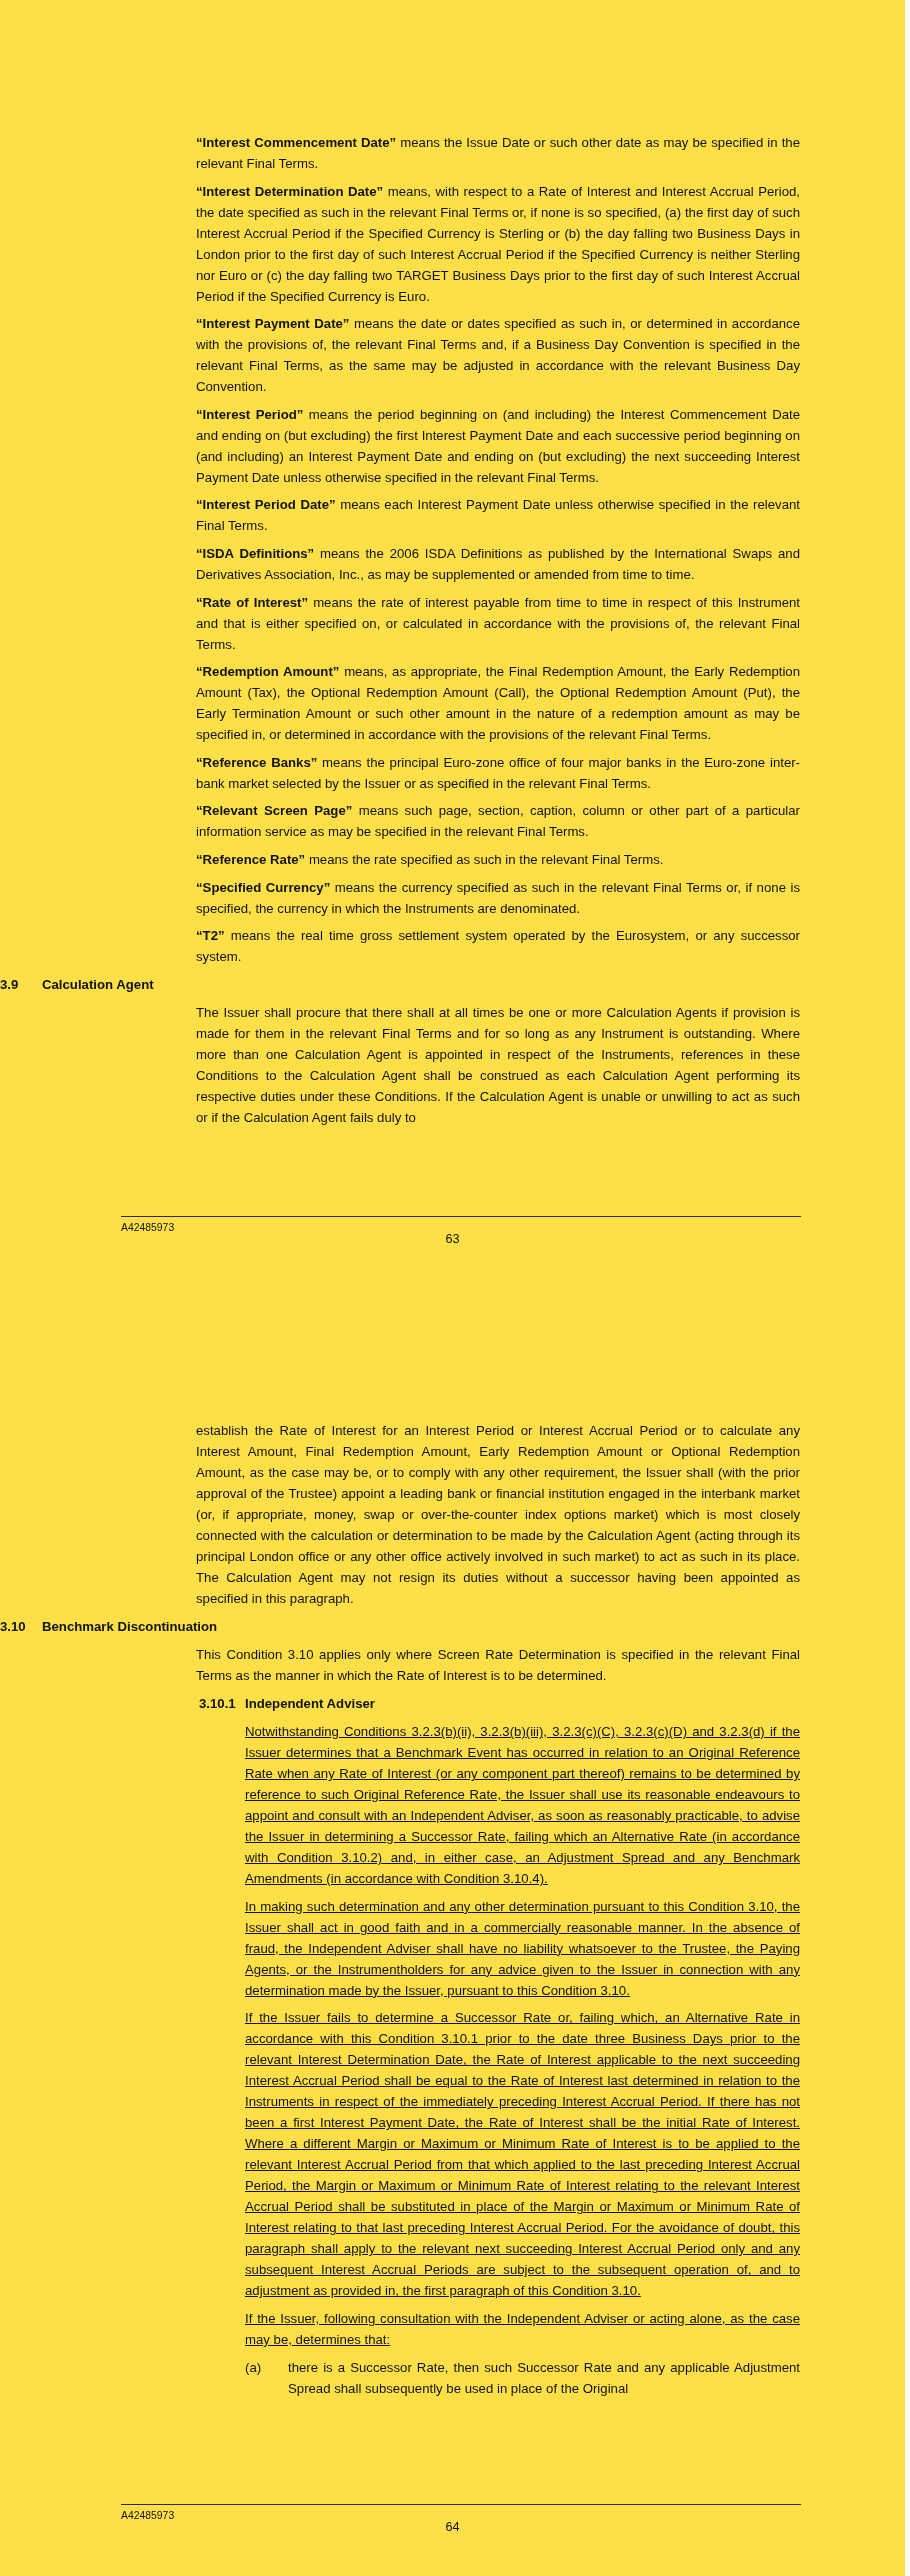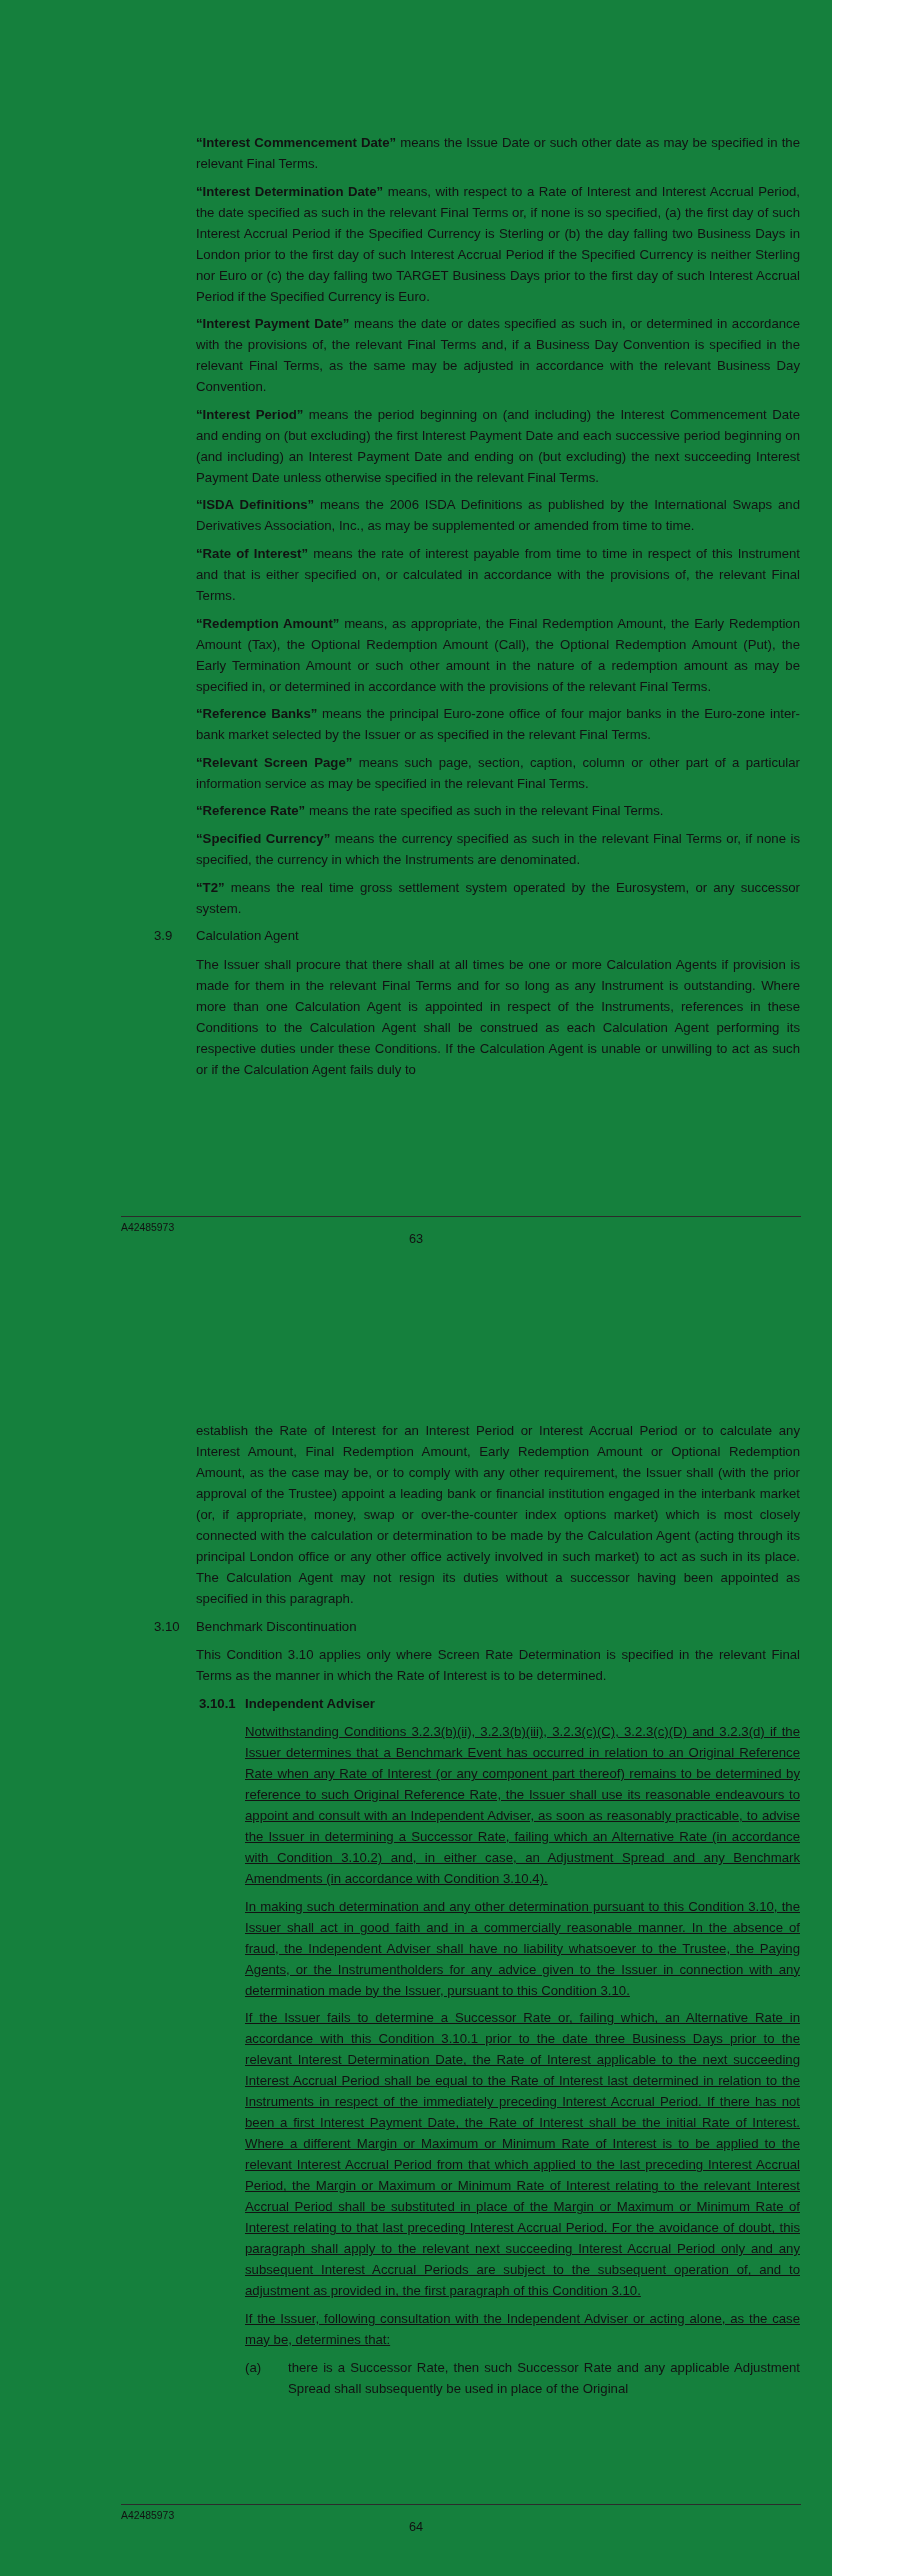--- a/index.html
+++ b/index.html
@@ -1,47 +1,48 @@
 <!DOCTYPE html>
 <html style="font-size:15px"><head>
 <meta charset="utf-8">
 <style>
   html,body{margin:0;padding:0;}
   body{
     width:911px;height:2576px;position:relative;background:#ffffff;
     font-family:"Liberation Sans",sans-serif;color:#121212;
     -webkit-font-smoothing:antialiased;
   }
-  .page{position:absolute;left:0;width:832px;height:1288px;background:#15803d;overflow:hidden;}
+  .page{position:absolute;left:0;width:905px;height:1288px;background:#fde047;overflow:hidden;}
   #page-1{top:0;}
   #page-2{top:1288px;}
   .content{position:absolute;top:132px;left:0;right:0;}
   .block{font-size:13.2px;line-height:21px;margin:0 0 6.6px 0;text-align:justify;text-justify:inter-word;}
   .def,.para{margin-left:196px;width:604px;}
   .para2{margin-left:245px;width:555px;text-decoration:underline;}
-  .heading{margin-left:154px;width:646px;font-weight:normal;text-align:left;margin-top:3.8px;margin-bottom:7.5px;}
+  .heading{width:646px;font-weight:bold;text-align:left;margin-top:3.8px;margin-bottom:7.5px;}
   .heading .num{display:inline-block;width:42px;}
   .subheading{margin-left:199px;width:601px;font-weight:bold;text-align:left;margin-top:3.8px;margin-bottom:7.5px;}
   .subheading .num{display:inline-block;width:46px;}
   .list{margin-left:245px;width:555px;padding-left:43px;box-sizing:border-box;position:relative;}
   .list .marker{position:absolute;left:0;top:0;}
   .term{font-weight:bold;}
   .footer-rule{position:absolute;left:121px;width:680px;top:1216px;height:0;border-top:1.4px solid #2b2b2b;}
   .doc-id{position:absolute;left:121px;top:1221px;font-size:10.4px;line-height:13.2px;}
   .page-num{position:absolute;left:0;top:1232px;width:100%;text-align:center;font-size:12.7px;}
 </style>
 </head>
 <body>
 
 <div class="page" id="page-1">
   <div class="content">
       <div class="block def"><span class="term">“Interest Commencement Date”</span><span> means the Issue Date or such other date as may be specified in the relevant Final Terms.</span></div>
       <div class="block def"><span class="term">“Interest Determination Date”</span><span> means, with respect to a Rate of Interest and Interest Accrual Period, the date specified as such in the relevant Final Terms or, if none is so specified, (a) the first day of such Interest Accrual Period if the Specified Currency is Sterling or (b) the day falling two Business Days in London prior to the first day of such Interest Accrual Period if the Specified Currency is neither Sterling nor Euro or (c) the day falling two TARGET Business Days prior to the first day of such Interest Accrual Period if the Specified Currency is Euro.</span></div>
       <div class="block def"><span class="term">“Interest Payment Date”</span><span> means the date or dates specified as such in, or determined in accordance with the provisions of, the relevant Final Terms and, if a Business Day Convention is specified in the relevant Final Terms, as the same may be adjusted in accordance with the relevant Business Day Convention.</span></div>
       <div class="block def"><span class="term">“Interest Period”</span><span> means the period beginning on (and including) the Interest Commencement Date and ending on (but excluding) the first Interest Payment Date and each successive period beginning on (and including) an Interest Payment Date and ending on (but excluding) the next succeeding Interest Payment Date unless otherwise specified in the relevant Final Terms.</span></div>
+      <div class="block def"><span class="term">“Interest Period Date”</span><span> means each Interest Payment Date unless otherwise specified in the relevant Final Terms.</span></div>
       <div class="block def"><span class="term">“ISDA Definitions”</span><span> means the 2006 ISDA Definitions as published by the International Swaps and Derivatives Association, Inc., as may be supplemented or amended from time to time.</span></div>
       <div class="block def"><span class="term">“Rate of Interest”</span><span> means the rate of interest payable from time to time in respect of this Instrument and that is either specified on, or calculated in accordance with the provisions of, the relevant Final Terms.</span></div>
       <div class="block def"><span class="term">“Redemption Amount”</span><span> means, as appropriate, the Final Redemption Amount, the Early Redemption Amount (Tax), the Optional Redemption Amount (Call), the Optional Redemption Amount (Put), the Early Termination Amount or such other amount in the nature of a redemption amount as may be specified in, or determined in accordance with the provisions of the relevant Final Terms.</span></div>
       <div class="block def"><span class="term">“Reference Banks”</span><span> means the principal Euro-zone office of four major banks in the Euro-zone inter-bank market selected by the Issuer or as specified in the relevant Final Terms.</span></div>
       <div class="block def"><span class="term">“Relevant Screen Page”</span><span> means such page, section, caption, column or other part of a particular information service as may be specified in the relevant Final Terms.</span></div>
       <div class="block def"><span class="term">“Reference Rate”</span><span> means the rate specified as such in the relevant Final Terms.</span></div>
       <div class="block def"><span class="term">“Specified Currency”</span><span> means the currency specified as such in the relevant Final Terms or, if none is specified, the currency in which the Instruments are denominated.</span></div>
       <div class="block def"><span class="term">“T2”</span><span> means the real time gross settlement system operated by the Eurosystem, or any successor system.</span></div>
       <div class="block heading"><span class="num">3.9</span><span class="title">Calculation Agent</span></div>
       <div class="block para"><span>The Issuer shall procure that there shall at all times be one or more Calculation Agents if provision is made for them in the relevant Final Terms and for so long as any Instrument is outstanding. Where more than one Calculation Agent is appointed in respect of the Instruments, references in these Conditions to the Calculation Agent shall be construed as each Calculation Agent performing its respective duties under these Conditions. If the Calculation Agent is unable or unwilling to act as such or if the Calculation Agent fails duly to</span></div>

